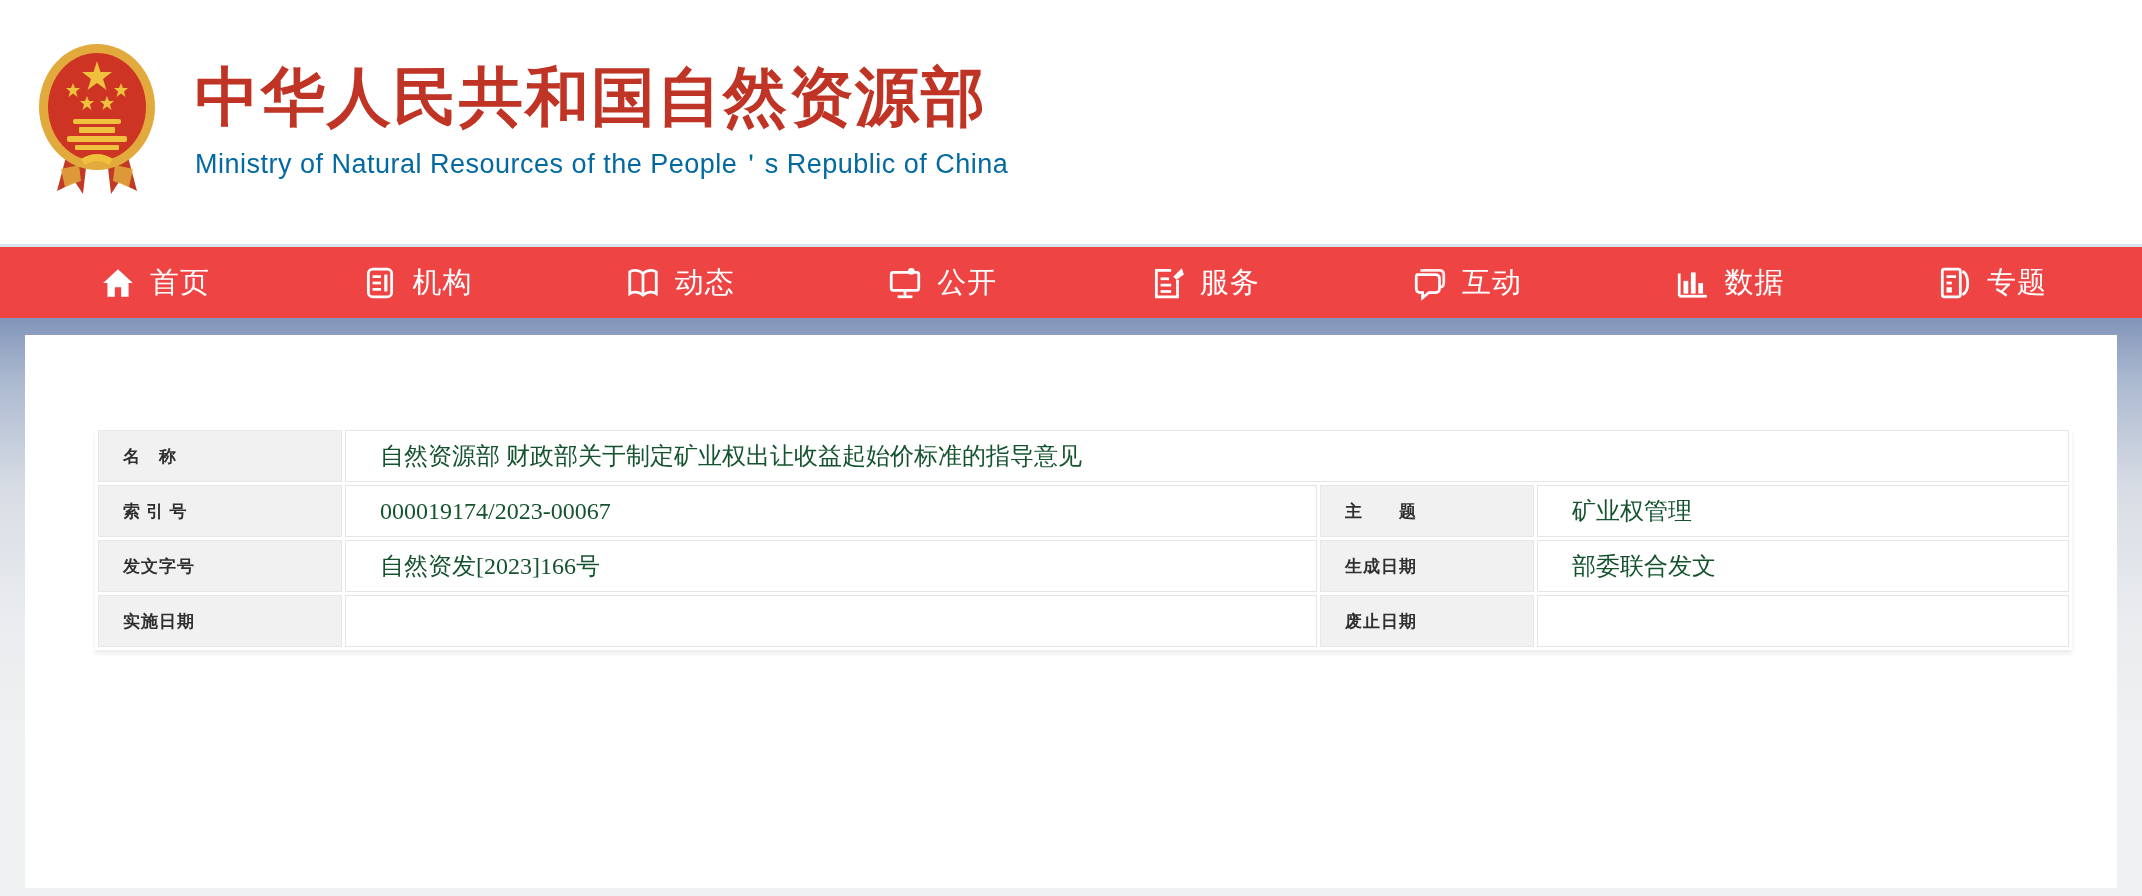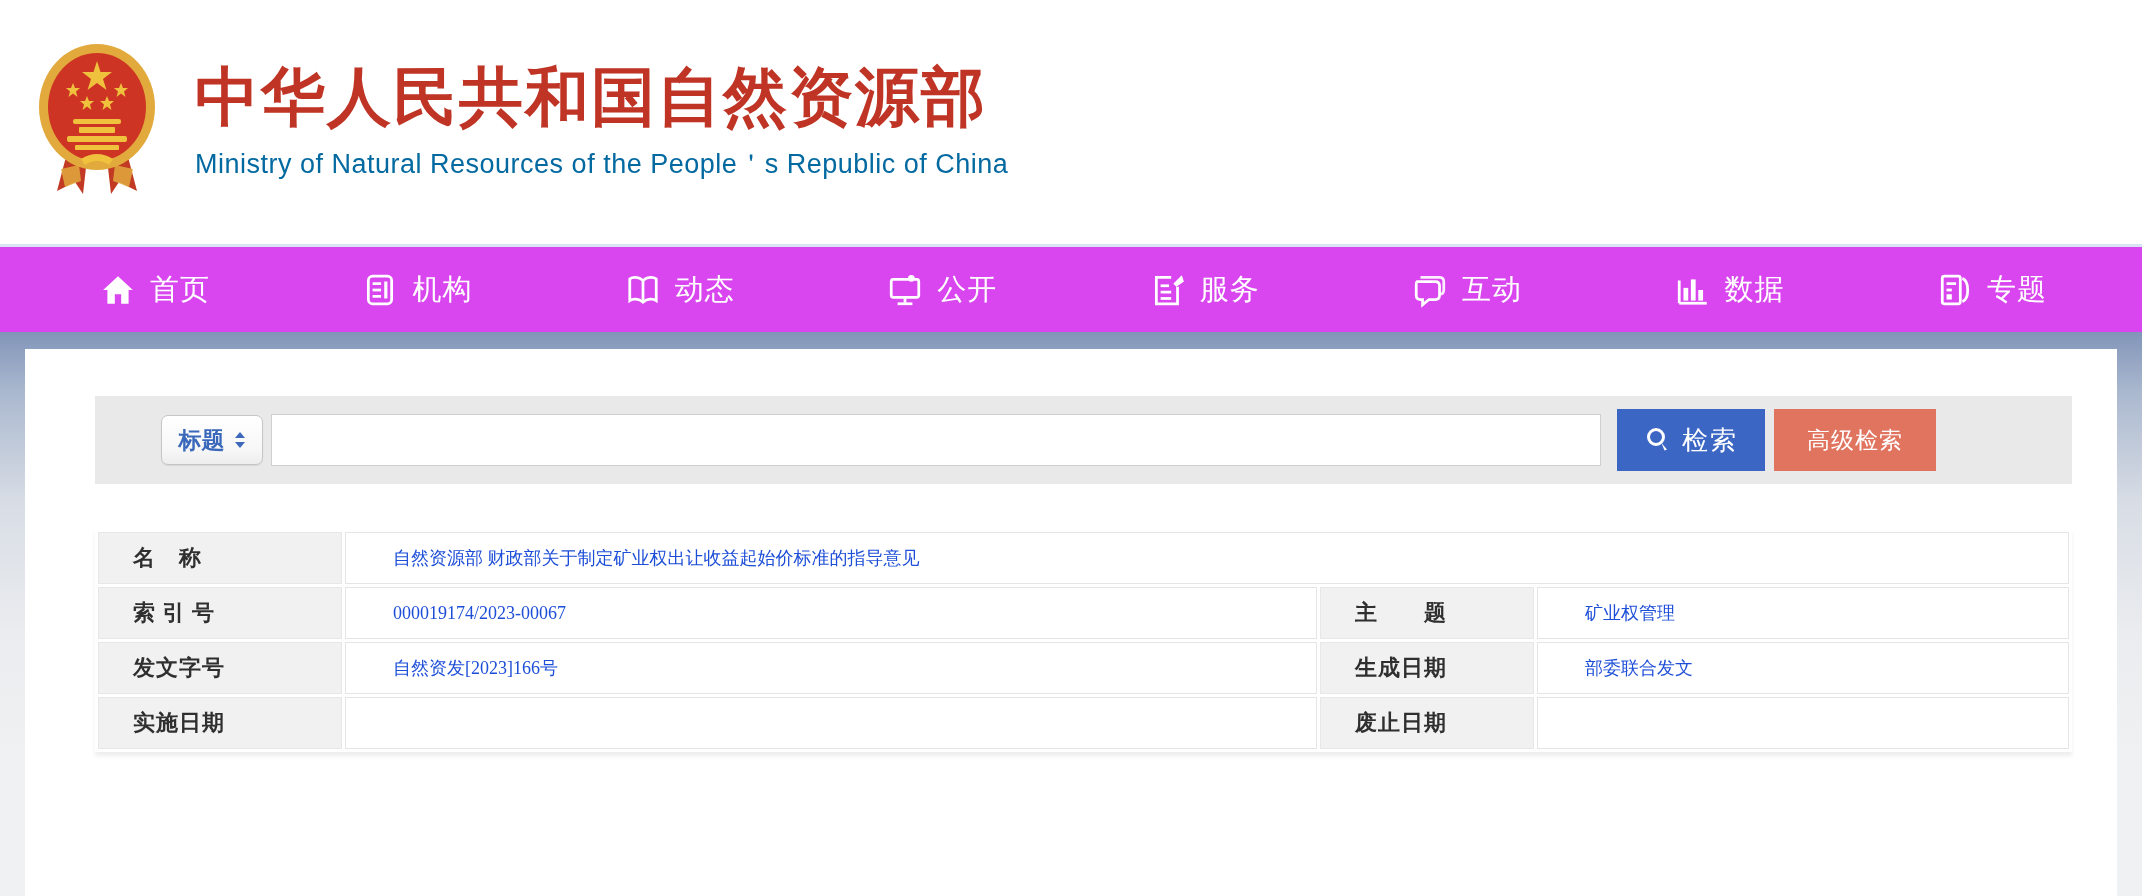--- a/index.html
+++ b/index.html
@@ -21,21 +21,21 @@
     margin-top: 14px; font-size: 27px; color: #0369a1; letter-spacing: 0.5px;
   }
   .header-right {
     margin-left: auto; margin-right: 110px; margin-top: -18px;
     font-family: "Liberation Serif", "DejaVu Serif", serif;
     font-size: 47px; font-weight: bold; color: #1c3572; letter-spacing: 3px;
   }
 
   
   .main-nav {
-    width: 100%; height: 88px; background: #d946ef;
+    width: 100%; height: 74px; background: #ef4444;
     border-top: 3px solid #d9e5f3;
     display: flex; align-items: center; justify-content: space-between;
     padding: 0 95px 0 100px;
   }
   .nav-item {
     display: flex; align-items: center; gap: 14px;
     color: #ffffff; font-size: 29px; text-decoration: none; cursor: pointer;
     letter-spacing: 1px;
   }
   .nav-item svg { display: block; }
@@ -82,27 +82,27 @@
   
   .meta-table-wrap { margin: 0 45px 0 70px; position: relative; top: 92px; }
   table.meta {
     width: 100%; border-collapse: separate; border-spacing: 3px;
     box-shadow: 0 4px 4px rgba(0,0,0,0.07);
   }
   table.meta td { height: 52px; }
   td.mlabel {
     background: #f1f1f1; border: 1px solid #e7e7e7;
     font-family: "Liberation Serif", "DejaVu Serif", serif;
-    font-weight: bold; font-size: 22px; color: #2f2f2f;
-    padding-left: 34px; letter-spacing: 1px;
+    font-weight: bold; font-size: 17px; color: #2f2f2f;
+    padding-left: 24px; letter-spacing: 1px;
   }
   td.mvalue {
     background: #ffffff; border: 1px solid #e5e5e5;
     font-family: "Liberation Serif", "DejaVu Serif", serif;
-    font-size: 18px; color: #1d4ed8; padding-left: 47px;
+    font-size: 24px; color: #14532d; padding-left: 34px;
   }
   .w-label1 { width: 244px; }
   .w-value1 { width: 972px; }
   .w-label2 { width: 214px; }
 </style>
 </head>
 <body>
 
 <header class="site-header">
   <svg class="emblem" viewBox="0 0 124 162">
@@ -203,40 +203,20 @@
       <rect x="9" y="21" width="5" height="5" fill="#ffffff" stroke="none"></rect>
       <path d="M24 6 Q29 8 29 17 Q29 26 24 28"></path>
     </svg>
     <span>专题</span>
   </a>
 </nav>
 
 <div class="content-bg">
   <main class="panel">
 
-    <div class="search-strip">
-      <div class="field-select">
-        <span class="sel-label">标题</span>
-        <svg width="12" height="18" viewBox="0 0 12 18">
-          <path d="M1 7 L6 1 L11 7 Z" fill="#3a68bb"></path>
-          <path d="M1 11 L6 17 L11 11 Z" fill="#3a68bb"></path>
-        </svg>
-      </div>
-      <input class="search-input" type="text" value="" style="">
-      <button class="btn btn-search">
-        <svg width="28" height="28" viewBox="0 0 28 28" fill="none" stroke="#ffffff">
-          <circle cx="12" cy="11" r="7.5" stroke-width="3"></circle>
-          <path d="M17.5 17 L23 23.5 L20.5 24.5 Z" fill="#ffffff" stroke="none"></path>
-        </svg>
-        <span>检索</span>
-      </button>
-      <button class="btn btn-advanced">
-        <span>高级检索</span>
-      </button>
-    </div>
 
     <div class="meta-table-wrap">
       <table class="meta">
         <tbody>
             <tr>
           <td class="mlabel w-label1">名　称</td>
           <td class="mvalue" colspan="3">自然资源部 财政部关于制定矿业权出让收益起始价标准的指导意见</td>
         </tr>
         <tr>
           <td class="mlabel w-label1">索 引 号</td>

